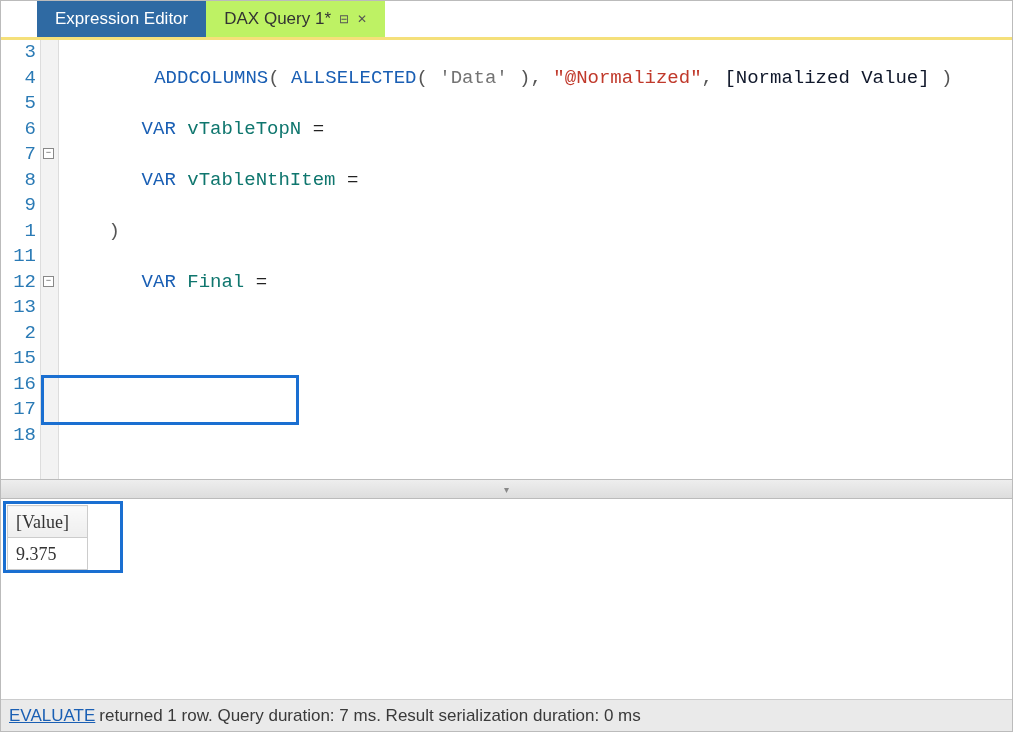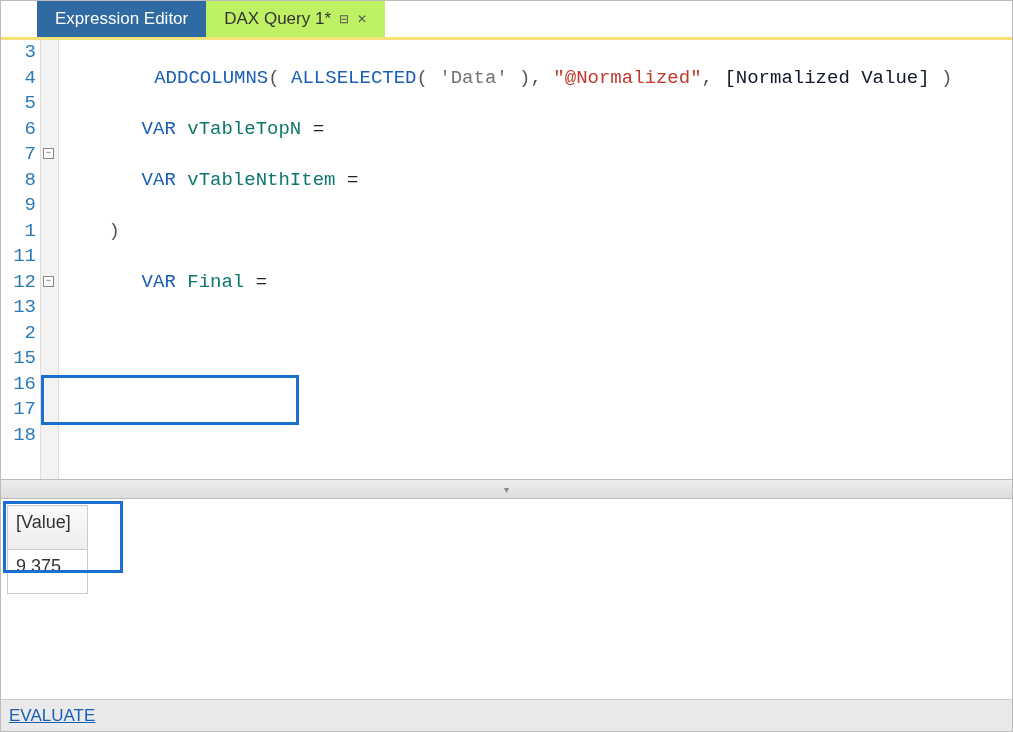--- a/index.html
+++ b/index.html
@@ -127,25 +127,25 @@
     height: 200px;
     position: relative;
     font-size: 18px;
   }
   .results table {
     border-collapse: collapse;
     margin: 6px 0 0 6px;
   }
   .results th, .results td {
     border: 1px solid #ccc;
-    padding: 6px 14px 16px 8px;
+    padding: 6px 14px 4px 8px;
     text-align: left;
     font-weight: normal;
     color: #333;
-    font-family: Liberation Sans, sans-serif;
+    font-family: Liberation Serif, serif;
     font-size: 18px;
     min-width: 80px;
   }
   .results th {
     background: linear-gradient(#fafafa,#eee);
   }
   
   .statusbar {
     height: 32px;
     background: #eaeaea;
@@ -227,13 +227,14 @@
     <tr>
           <td>9.375</td>
         </tr>
   </tbody>
     </table>
   <div class="highlight-box" style="left:2px; top:2px; width:120px; height:72px;"></div>
 </div>
 
 <div class="statusbar">
   <a href="#">EVALUATE</a>
+  <span> returned 1 row. Query duration: 7 ms. Result serialization duration: 0 ms</span>
 </div>
 
 </body></html>

